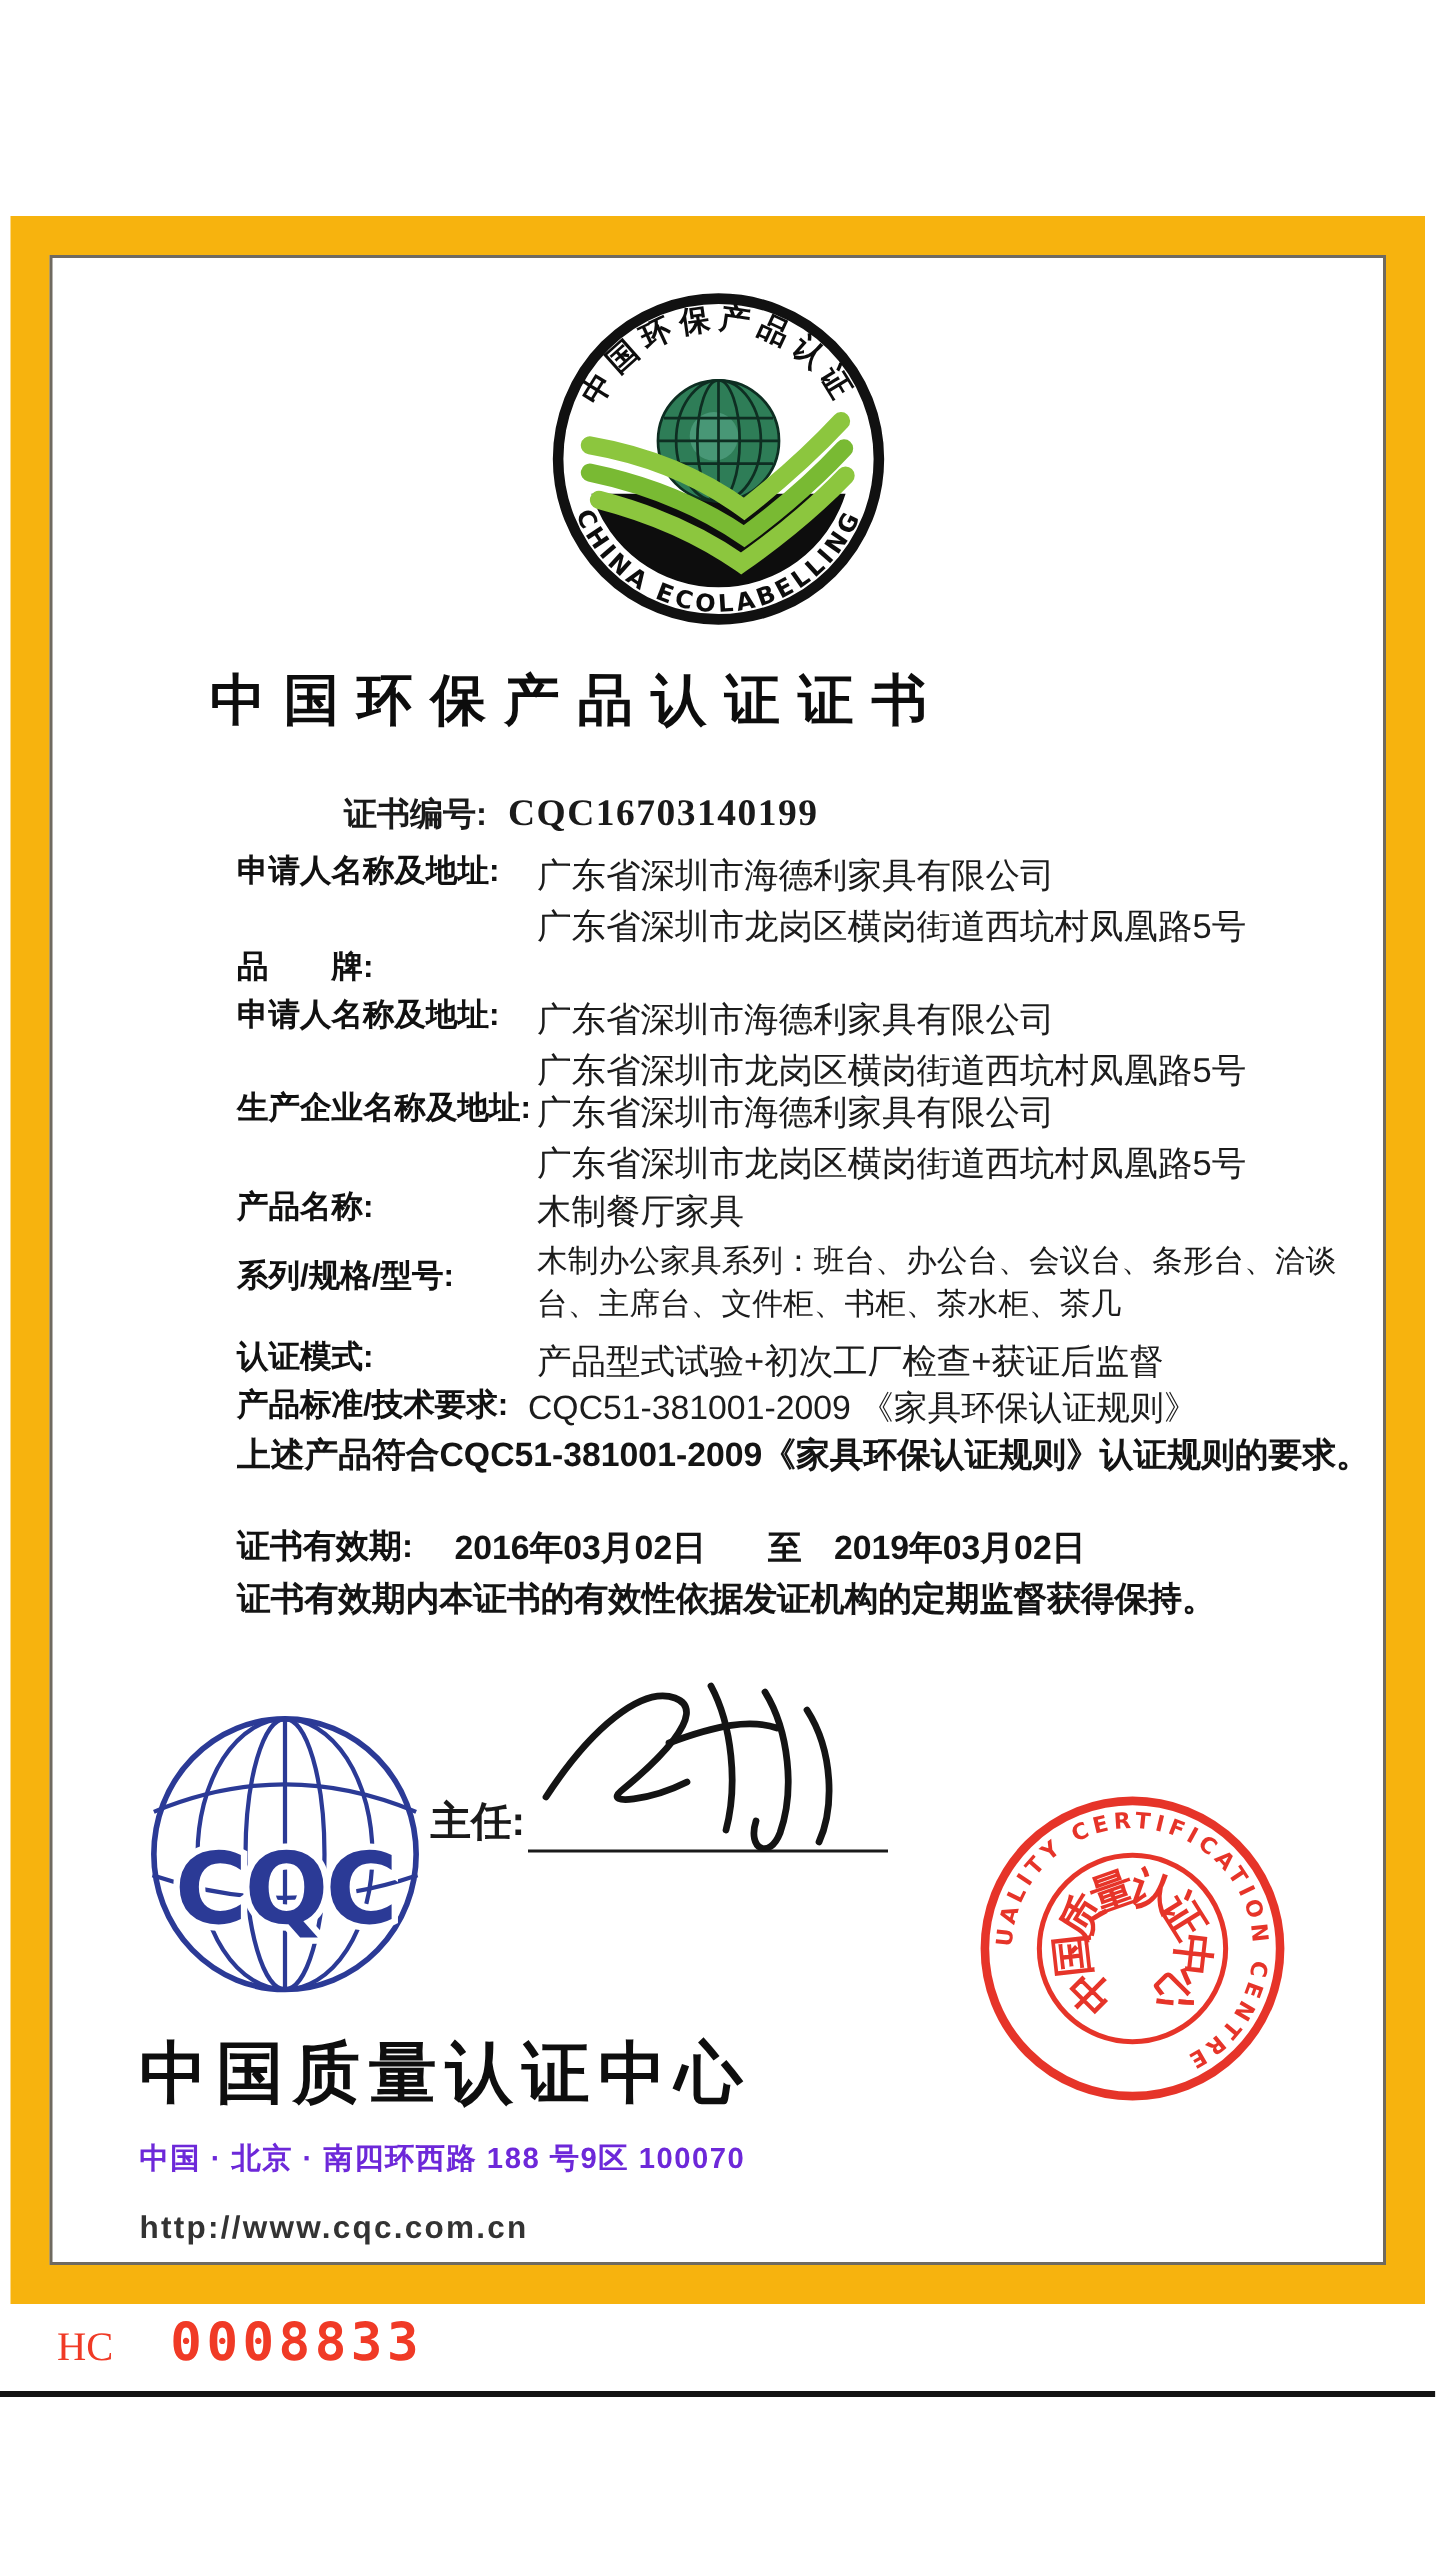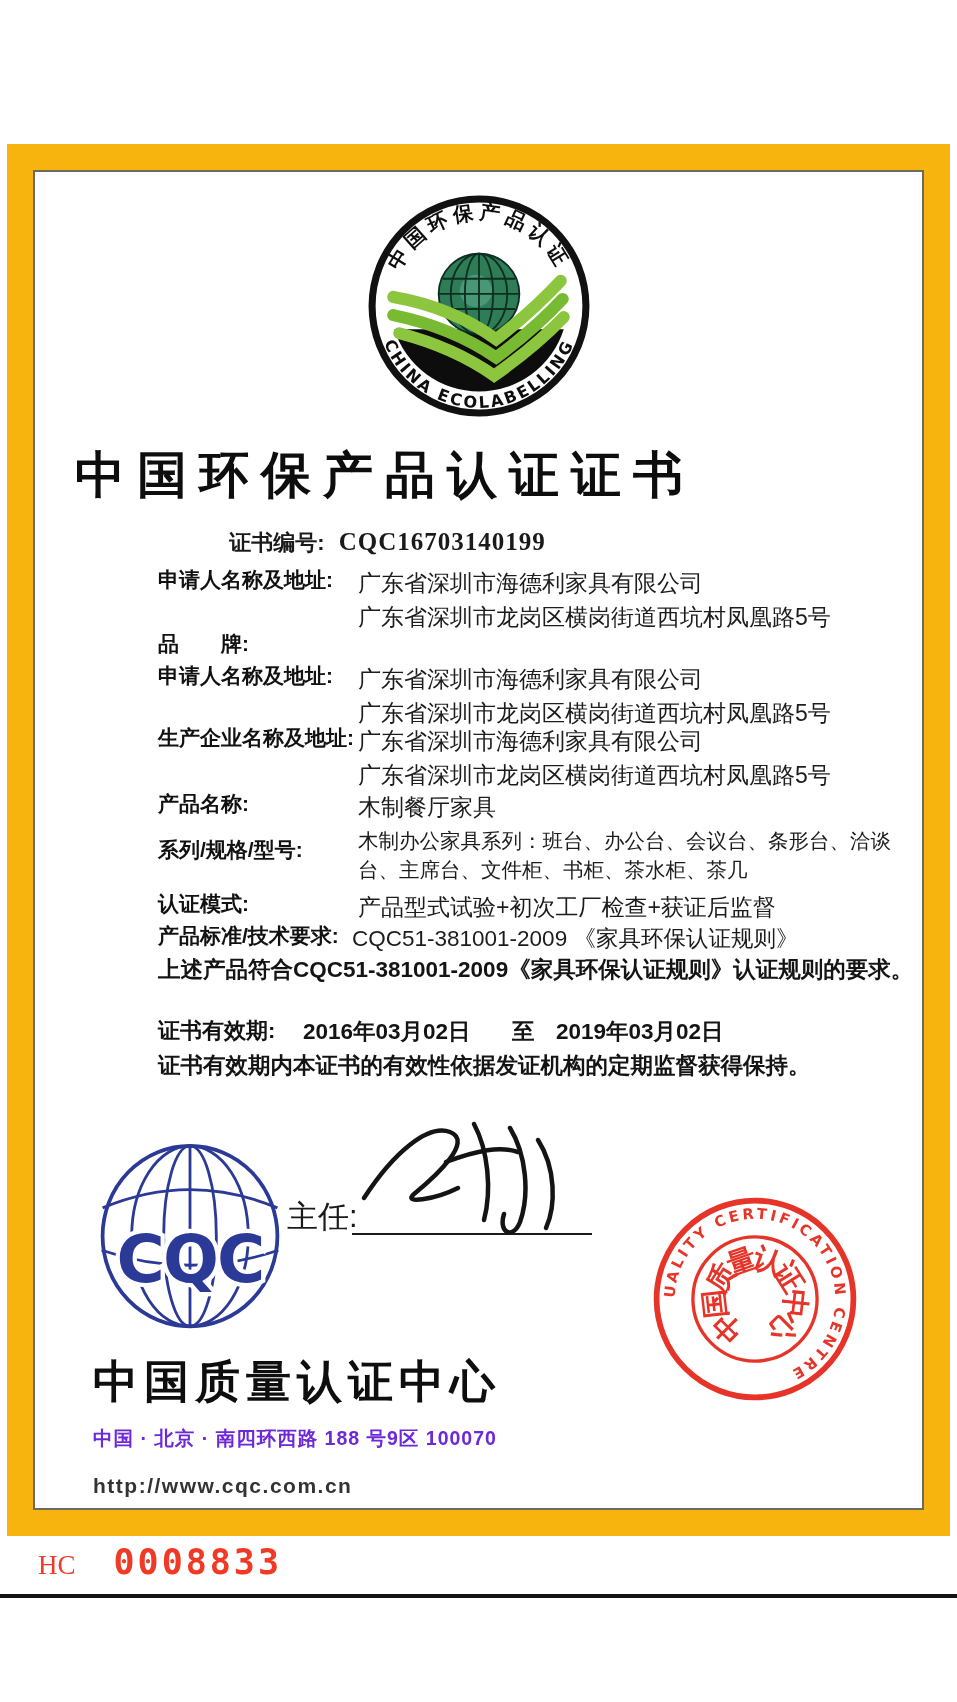--- a/index.html
+++ b/index.html
@@ -11,35 +11,35 @@
   .page{position:relative;width:957px;height:1702px;background:#fff;overflow:hidden;
     font-family:"Liberation Sans","DejaVu Sans",sans-serif;color:var(--ink);}
   
   .frame{position:absolute;left:7px;top:144px;width:943px;height:1392px;
     border:26px solid var(--frame-yellow,#F7B30E);background:transparent;}
   .frame::after{content:"";position:absolute;inset:0;border:2px solid #3f382b;opacity:.75;}
   
   .eco-logo{position:absolute;left:363px;top:190px;width:232px;height:232px;}
   
   .title{position:absolute;left:0;top:442px;width:770px;text-align:center;
-    font-size:50px;font-weight:900;letter-spacing:12px;color:#0d0d0d;}
+    font-size:37px;font-weight:900;letter-spacing:12px;color:#0d0d0d;}
   
   .certno{position:absolute;left:0;top:528px;width:775px;display:flex;justify-content:center;
     align-items:baseline;gap:14px;}
   .certno .lbl{font-size:22px;font-weight:700;}
   .certno .val{font-family:"Liberation Serif","DejaVu Serif",serif;font-size:25px;font-weight:700;letter-spacing:1px;}
   
   .flabel{position:absolute;left:158px;font-size:21px;font-weight:700;color:#111;}
   .fval{position:absolute;left:358px;width:566px;font-size:23px;line-height:34px;color:#1c1c1c;}
   .fval.small{font-size:20.5px;line-height:29px;width:572px;}
   .para{position:absolute;left:158px;width:782px;font-size:22.5px;line-height:31.5px;font-weight:600;color:#141414;}
   .vdate{position:absolute;font-size:22.5px;font-weight:600;color:#141414;}
   
   .cqc-logo{position:absolute;left:96px;top:1138px;width:188px;height:200px;}
-  .director{position:absolute;left:287px;top:1196px;font-size:31px;font-weight:400;}
+  .director{position:absolute;left:287px;top:1196px;font-size:27px;font-weight:700;}
   .sig-line{position:absolute;left:352px;top:1233px;width:240px;height:2px;background:#1a1a1a;}
   .signature{position:absolute;left:350px;top:1106px;width:232px;height:130px;}
   .stamp{position:absolute;left:648px;top:1192px;width:214px;height:214px;opacity:.95;}
   .issuer{position:absolute;left:93px;top:1352px;width:700px;text-align:left;}
   .issuer .name{font-size:45px;font-weight:900;letter-spacing:6px;color:#0e0e0e;}
   .issuer .addr{margin-top:13px;font-size:19.5px;font-weight:700;letter-spacing:1px;color:#6d28d9;}
   .issuer .url{margin-top:22px;font-size:21px;font-weight:600;letter-spacing:1.5px;color:#333;}
   
   .serial{position:absolute;left:38px;top:1542px;display:flex;align-items:baseline;gap:38px;color:var(--serial-red,#F03A26);}
   .serial .pre{font-family:"Liberation Serif","DejaVu Serif",serif;font-size:27px;}

